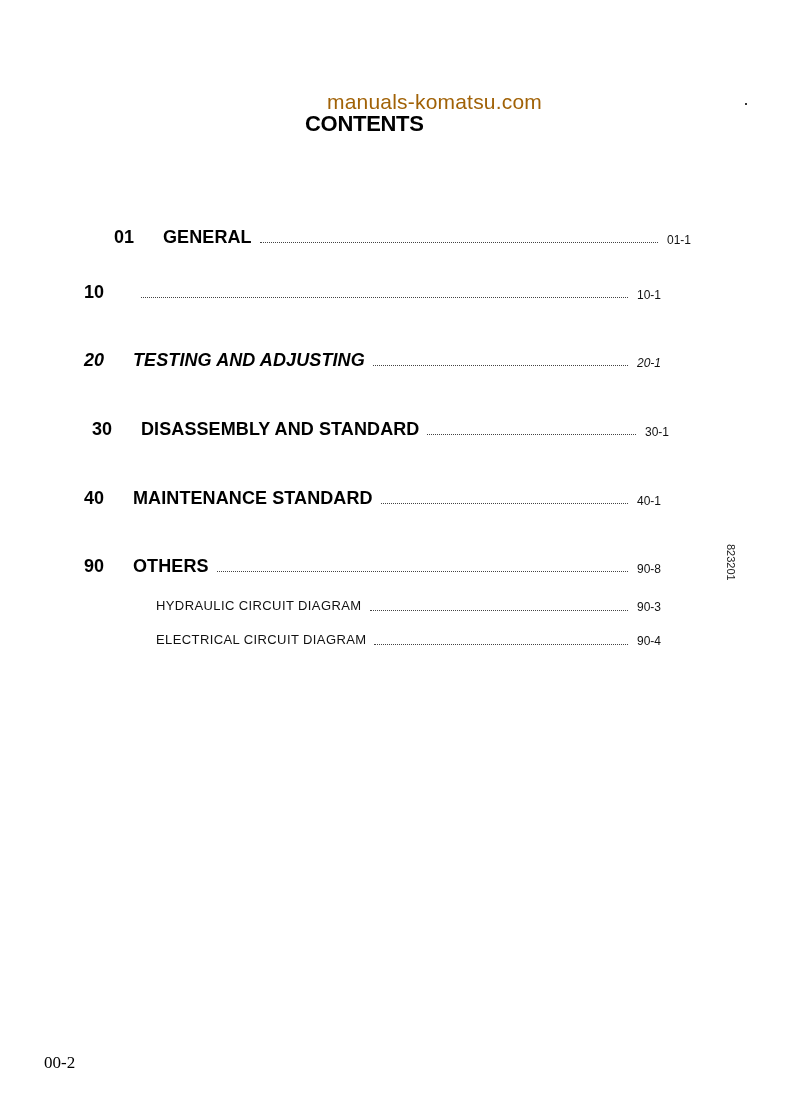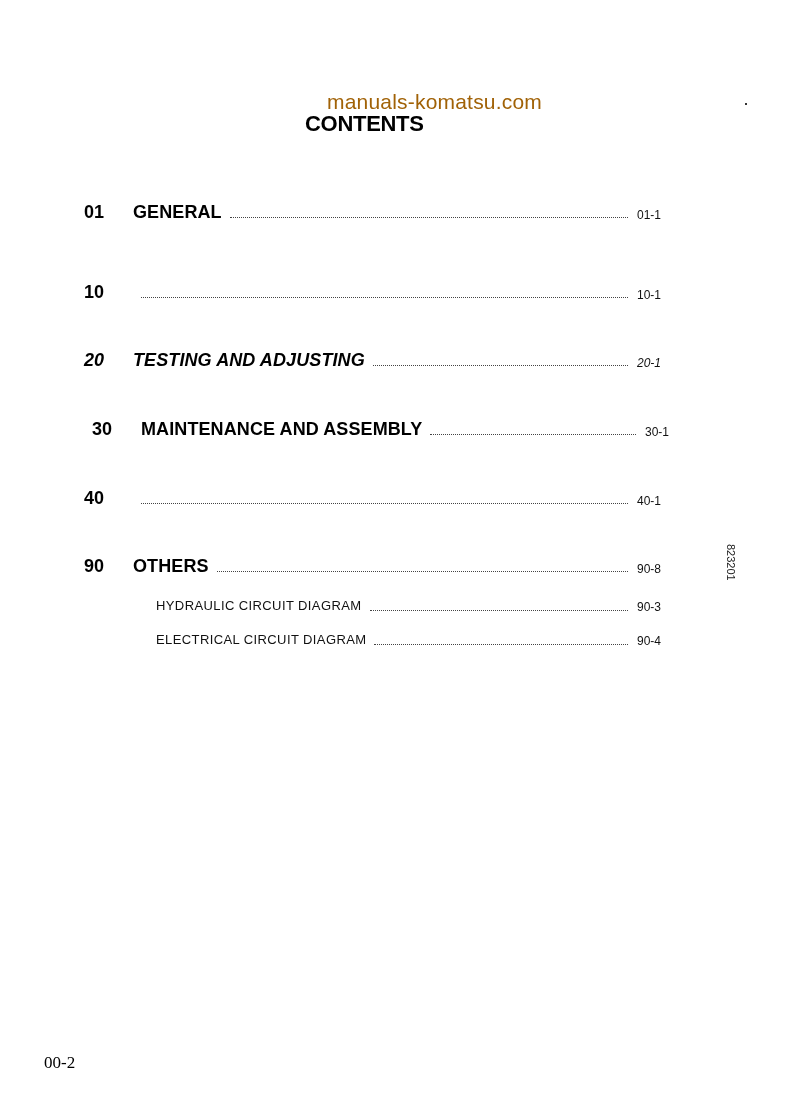--- a/index.html
+++ b/index.html
@@ -18,21 +18,21 @@
   .side-code { position: absolute; left: 737px; top: 544px; font-size: 11px; color: #222; transform: rotate(90deg); transform-origin: left top; white-space: nowrap; }
   .footer { position: absolute; left: 44px; top: 1053px; font-size: 17px; font-family: "Liberation Serif", serif; }
 </style>
 </head>
 <body>
 
 <div class="watermark">manuals-komatsu.com</div>
 <div class="title">CONTENTS</div>
 <div class="stray-dot"></div>
 
-<div class="row" style="top:198px;">
+<div class="row" style="top:223px;margin-left:30px;">
   <span class="num">01</span>
   <span class="label">GENERAL</span>
   <span class="leader"></span>
   <span class="page">01-1</span>
 </div>
 
 <div class="row" style="top:278px;">
   <span class="num">10</span>
   <span class="leader"></span>
   <span class="page">10-1</span>
@@ -40,27 +40,28 @@
 
 <div class="row" style="top:346px;font-style:italic;">
   <span class="num">20</span>
   <span class="label">TESTING AND ADJUSTING</span>
   <span class="leader"></span>
   <span class="page">20-1</span>
 </div>
 
 <div class="row" style="top:415px;margin-left:8px;">
   <span class="num">30</span>
-  <span class="label">MAINTENANCE AND ASSEMBLY</span>
+  <span class="label">DISASSEMBLY AND STANDARD</span>
   <span class="leader"></span>
   <span class="page">30-1</span>
 </div>
 
 <div class="row" style="top:484px;">
   <span class="num">40</span>
+  <span class="label">MAINTENANCE STANDARD</span>
   <span class="leader"></span>
   <span class="page">40-1</span>
 </div>
 
 <div class="row" style="top:552px;">
   <span class="num">90</span>
   <span class="label">OTHERS</span>
   <span class="leader"></span>
   <span class="page">90-8</span>
 </div>

